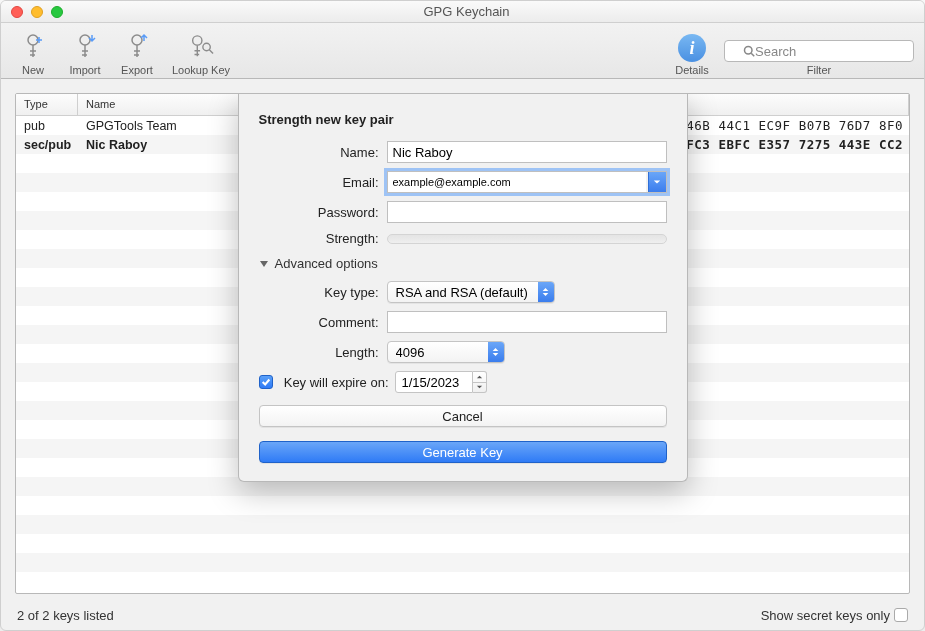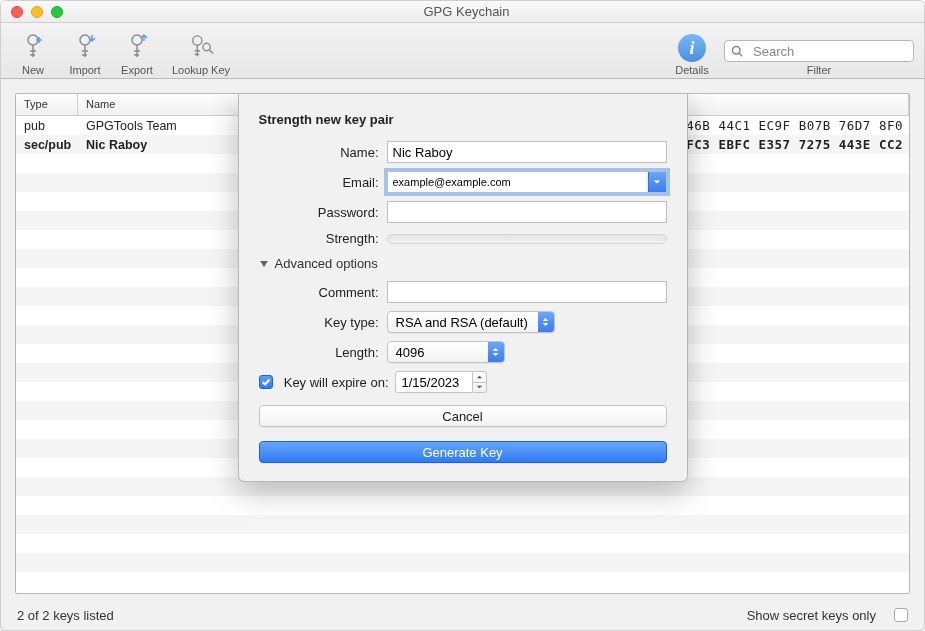--- a/index.html
+++ b/index.html
@@ -64,21 +64,21 @@
     cursor:default;
   }
   .tool-item.wide{width:68px;}
   .tool-icon{height:30px;display:flex;align-items:center;justify-content:center;}
   .tool-icon svg{width:26px;height:28px;fill:none;stroke:var(--icon-gray);stroke-width:1.5;}
   .toolbar-spacer{flex:1;}
   .tool-right{display:flex;align-items:flex-end;gap:10px;}
   .search-wrap{display:flex;flex-direction:column;align-items:center;gap:2px;}
   .searchbox{
     width:190px;height:22px;border:1px solid var(--border-dark);border-radius:4px;
-    background:#fff;display:flex;align-items:center;padding:0 6px;gap:10px;
+    background:#fff;display:flex;align-items:center;padding:0 18px;gap:0;
     font-size:13px;color:#888;
   }
   .searchbox svg{width:12px;height:12px;stroke:#888;fill:none;stroke-width:2;}
   .details-item{display:flex;flex-direction:column;align-items:center;gap:2px;font-size:11px;color:#555;width:44px;}
   .info-icon{width:28px;height:28px;border-radius:50%;background:linear-gradient(#79b8f2,#4a90e2);color:#fff;font-weight:bold;font-family:Georgia,serif;font-style:italic;font-size:18px;display:flex;align-items:center;justify-content:center;}
   
   .content{flex:1;position:relative;display:flex;flex-direction:column;}
   .table-container{
     flex:1;
     margin:14px 14px 6px 14px;
@@ -104,21 +104,21 @@
   .td{padding:0 8px;white-space:nowrap;overflow:hidden;}
   .td.type{width:62px;}
   .td.name{flex:1;}
   .td.fpr{font-family:"SF Mono",Menlo,monospace;letter-spacing:0.5px;text-align:right;padding-right:6px;}
   .trow.bold .td{font-weight:bold;}
   
   .statusbar{
     height:30px;display:flex;align-items:center;justify-content:space-between;
     padding:0 16px;font-size:13px;color:#333;
   }
-  .show-secret{display:flex;align-items:center;gap:18px;}
+  .show-secret{display:flex;align-items:center;gap:4px;}
   .mac-checkbox{width:14px;height:14px;border:1px solid #aaa;border-radius:3px;background:#fff;}
   
   .sheet{
     position:absolute;top:0;left:50%;transform:translateX(-50%);
     width:450px;
     background:var(--sheet-bg);
     border:1px solid var(--border-dark);
     border-top:none;
     border-radius:0 0 6px 6px;
     box-shadow:0 10px 30px rgba(0,0,0,.25);
@@ -432,40 +432,40 @@
         </div>
 
         <div class="disclosure">
           <svg viewBox="0 0 10 10">
               <path d="M1 2 L9 2 L5 8 Z"></path>
             </svg>
           <span>Advanced options</span>
         </div>
 
         <div class="form-row compact">
-          <label>Comment:</label>
-          <div class="field">
-            <input type="text" class="mac" value="" style="">
-          </div>
-        </div>
-
-        <div class="form-row compact">
           <label>Key type:</label>
           <div class="field narrow">
             <div class="select-wrap">
               <select><option>RSA and RSA (default)</option></select>
               <div class="select-caps">
                 <svg viewBox="0 0 10 6">
                     <path d="M1 5 L5 1 L9 5 Z"></path>
                   </svg>
                 <svg viewBox="0 0 10 6">
                     <path d="M1 1 L5 5 L9 1 Z"></path>
                   </svg>
               </div>
             </div>
+          </div>
+        </div>
+
+        <div class="form-row compact">
+          <label>Comment:</label>
+          <div class="field">
+            <input type="text" class="mac" value="" style="">
           </div>
         </div>
 
         <div class="form-row compact">
           <label>Length:</label>
           <div class="field narrow">
             <div class="select-wrap" style="width:118px">
               <select style="width:118px"><option>4096</option></select>
               <div class="select-caps">
                 <svg viewBox="0 0 10 6">

